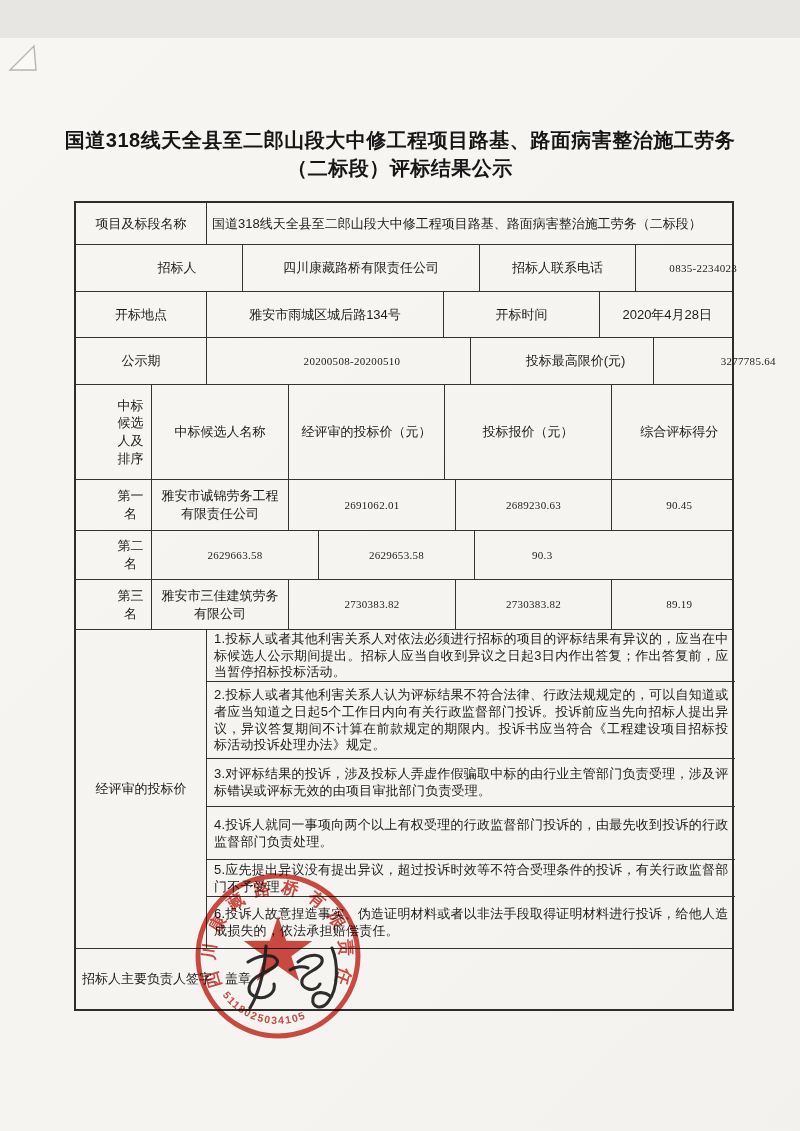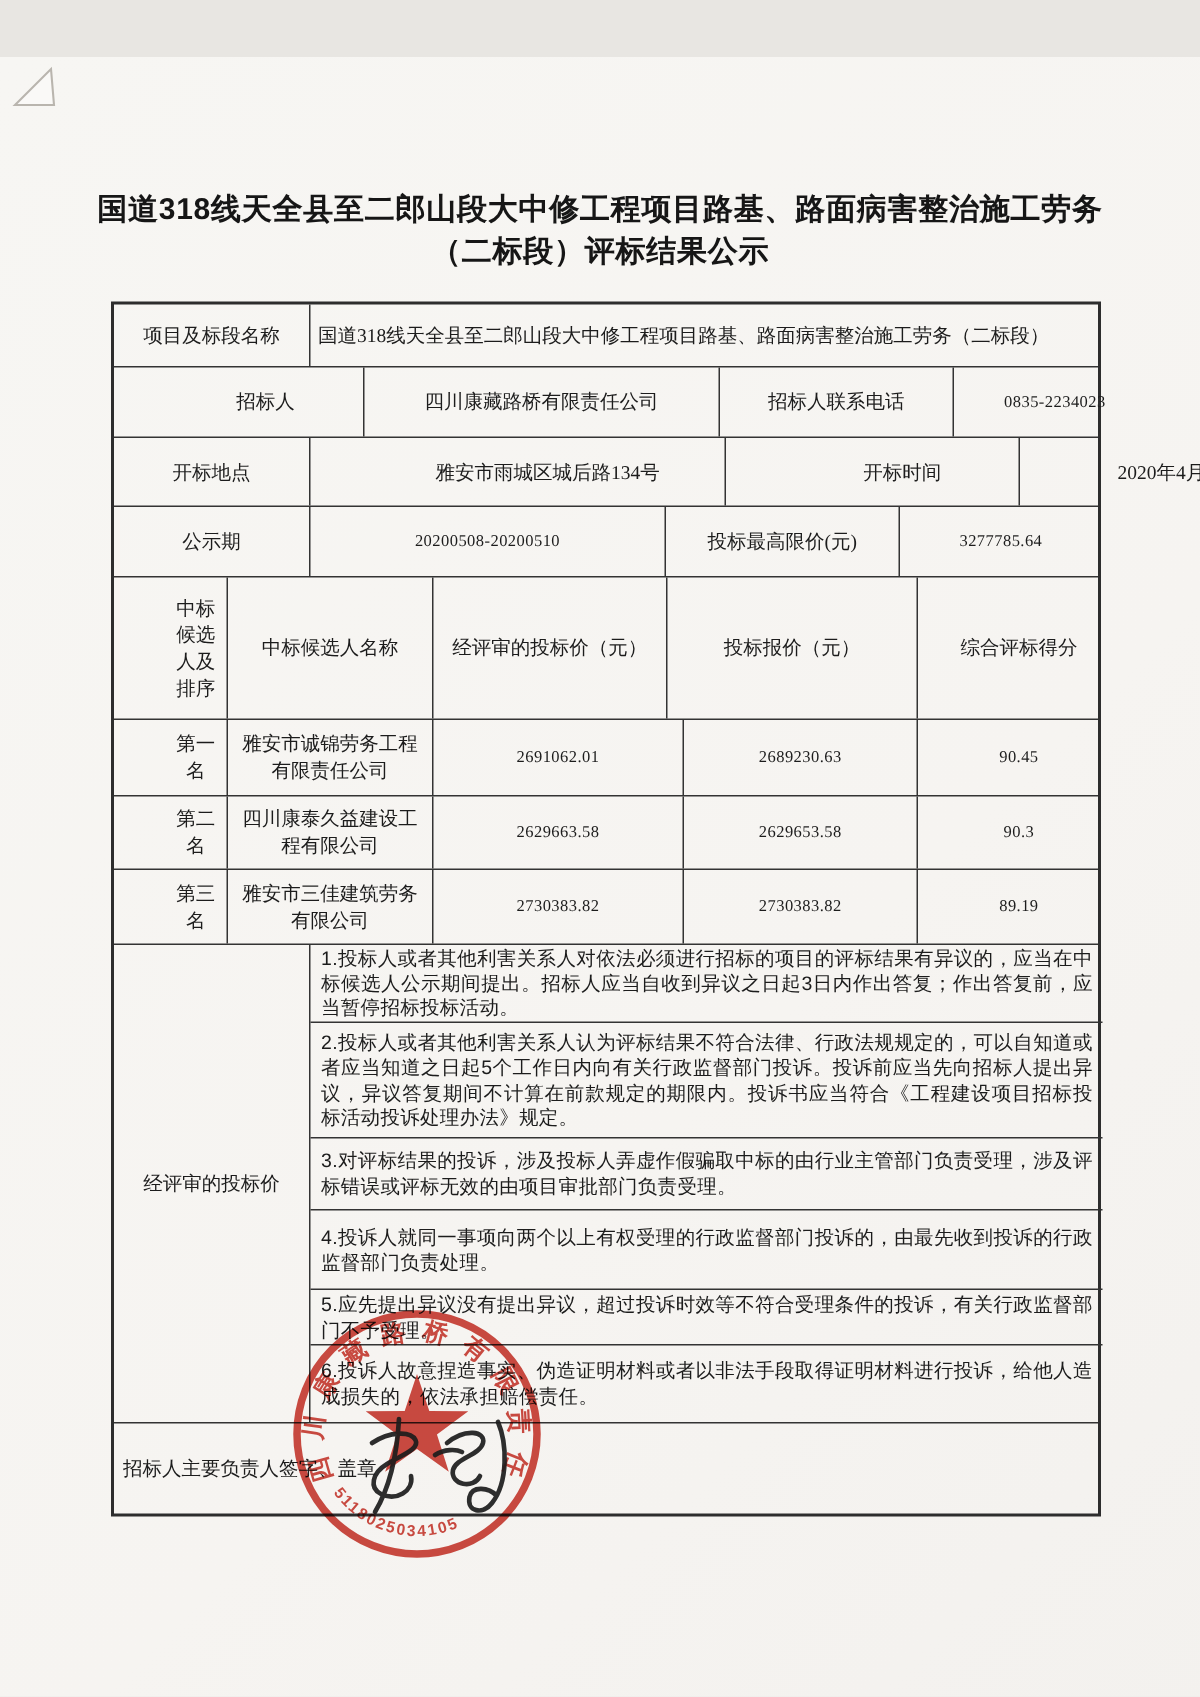--- a/index.html
+++ b/index.html
@@ -32,32 +32,32 @@
     box-sizing:border-box;
     background:transparent;
     font-size:13px;
   }
   .trow{display:flex;border-bottom:1.5px solid #333;box-sizing:border-box;}
   .trow:last-child{border-bottom:none;}
   .tcell{
     box-sizing:border-box;border-right:1.5px solid #333;
     display:flex;align-items:center;justify-content:center;
     text-align:center;padding:2px 5px;line-height:1.35;
-    flex:none;overflow:hidden;font-family:Liberation Serif, serif;
+    flex:none;overflow:hidden;
   }
   .tcell:last-child{border-right:none;}
   .tcell.left{justify-content:flex-start;text-align:left;}
   .num{font-family:"Liberation Serif","DejaVu Serif",serif;font-size:11px;letter-spacing:.3px;}
   
   .wa1{width:131px;} .wa2{width:237px;} .wa3{width:156px;} .wa4{width:134.5px;}
   .wa-span{width:527.5px;}
   
   .wb1{width:76px;padding-left:39px;} .wb2{width:137px;} .wb3{width:167px;} .wb4{width:156px;} .wb5{width:134.5px;}
   
-  .h-r1{height:42px;} .h-r2{height:47px;padding-left:36px;} .h-r3{height:46px;gap:40px;} .h-r4{height:47px;}
+  .h-r1{height:42px;} .h-r2{height:47px;padding-left:36px;} .h-r3{height:46px;} .h-r4{height:47px;gap:27px;}
   .h-ch{height:95px;} .h-c1{height:51px;} .h-c2{height:49px;} .h-c3{height:50px;}
   .h-foot{height:60px;}
   
   .notice-wrap{display:flex;border-bottom:1.5px solid #333;}
   .notice-label{
     width:131px;flex:none;border-right:1.5px solid #333;box-sizing:border-box;
     display:flex;align-items:center;justify-content:center;text-align:center;
     padding:2px 6px;line-height:1.5;
   }
   .notice-items{width:527.5px;flex:none;display:flex;flex-direction:column;}
@@ -129,21 +129,20 @@
     <div class="trow h-c1">
       <div class="tcell wb1">第一名</div>
       <div class="tcell wb2">雅安市诚锦劳务工程有限责任公司</div>
       <div class="tcell wb3 num">2691062.01</div>
       <div class="tcell wb4 num">2689230.63</div>
       <div class="tcell wb5 num">90.45</div>
     </div>
 
     <div class="trow h-c2">
       <div class="tcell wb1">第二名</div>
-      <div class="tcell wb2">四川康泰久益建设工程有限公司</div>
       <div class="tcell wb3 num">2629663.58</div>
       <div class="tcell wb4 num">2629653.58</div>
       <div class="tcell wb5 num">90.3</div>
     </div>
 
     <div class="trow h-c3">
       <div class="tcell wb1">第三名</div>
       <div class="tcell wb2">雅安市三佳建筑劳务有限公司</div>
       <div class="tcell wb3 num">2730383.82</div>
       <div class="tcell wb4 num">2730383.82</div>

